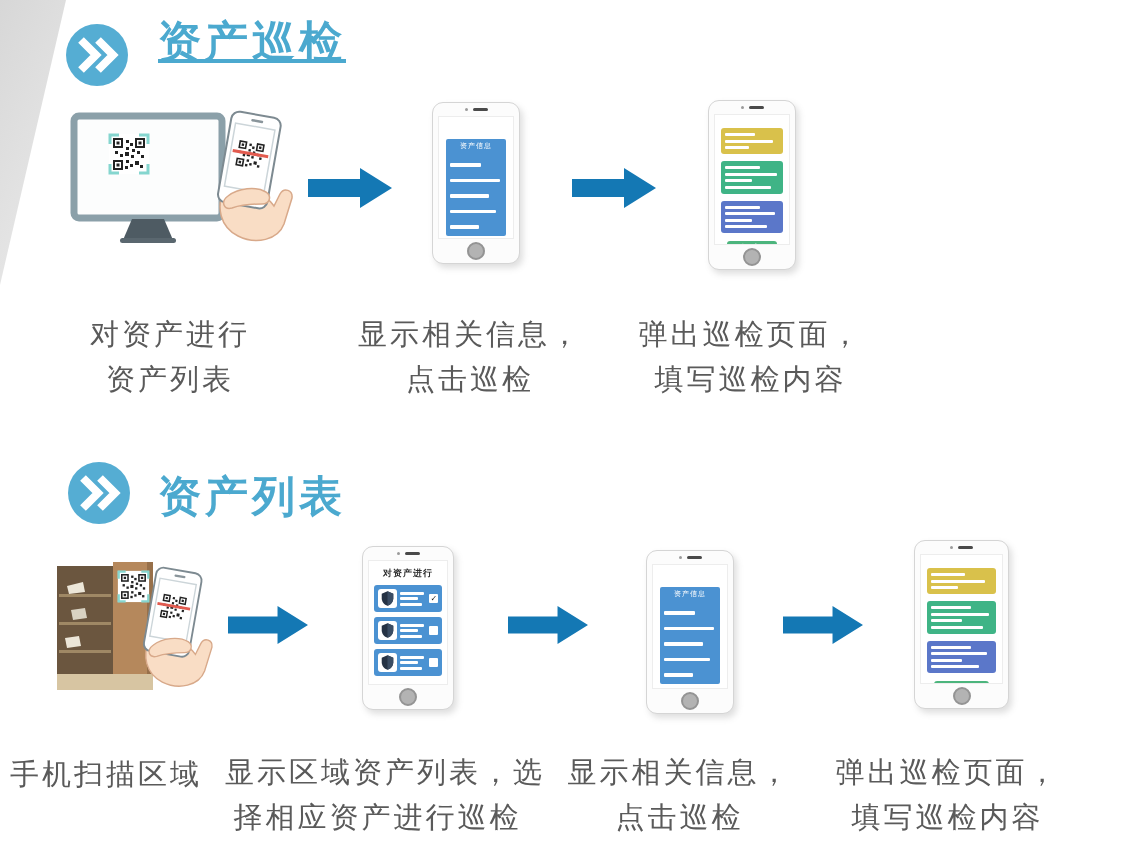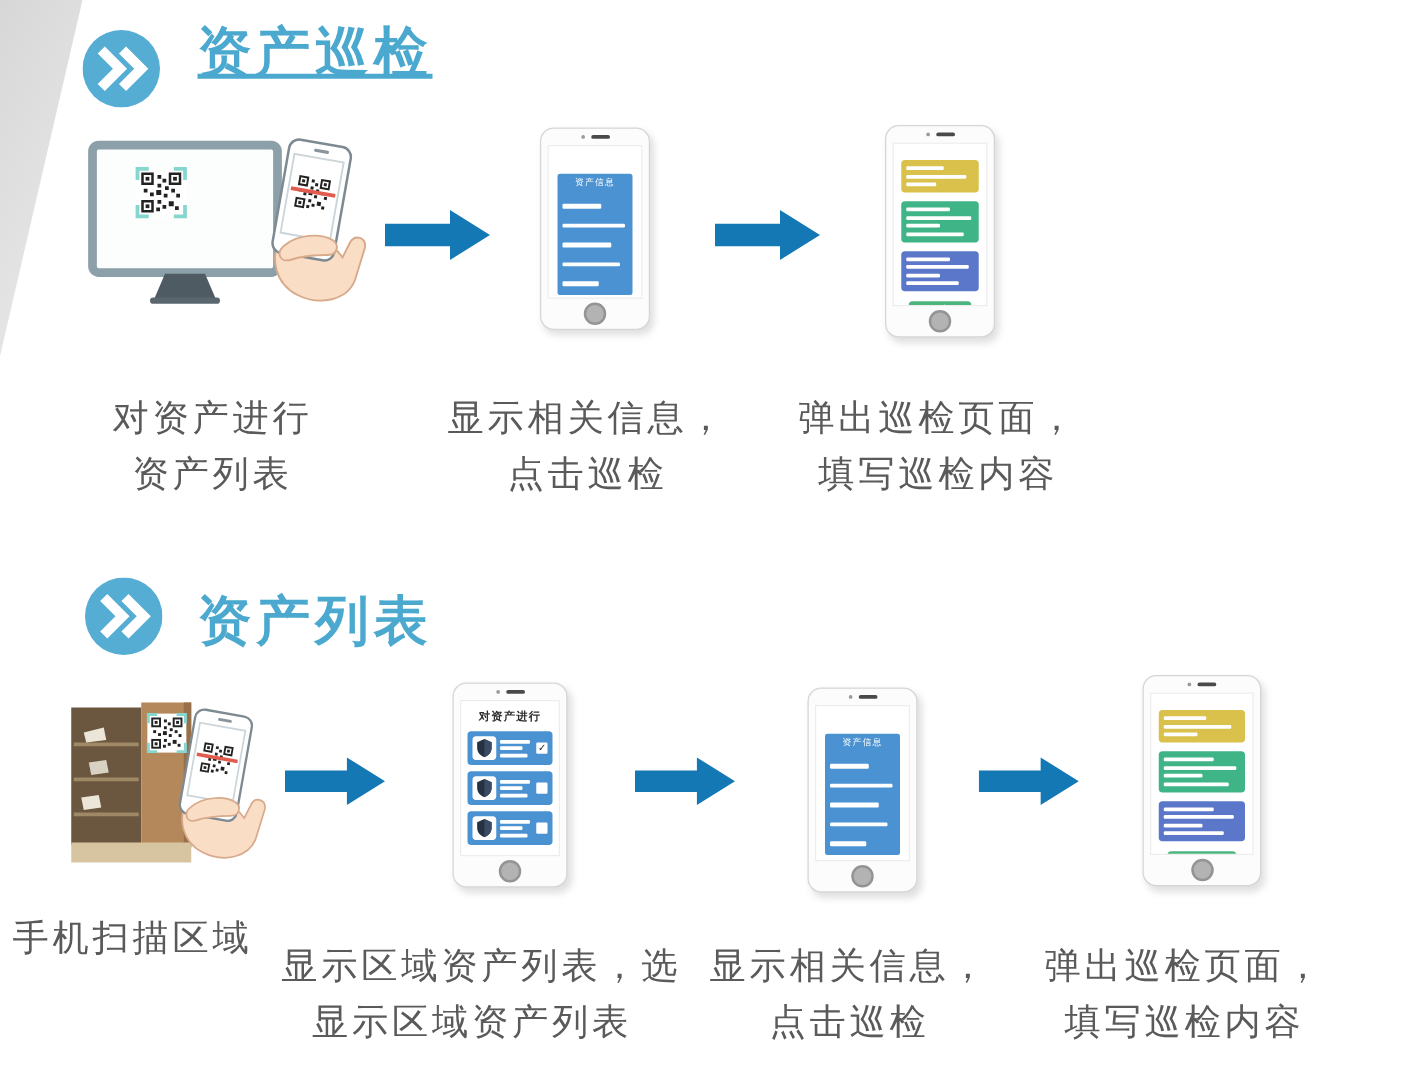--- a/index.html
+++ b/index.html
@@ -342,26 +342,26 @@
         <i class="bar" style="width:50%"></i>
         <i class="bar" style="width:78%"></i>
       </div>
       <div class="pill-btn tight">提交</div>
     </div>
     <div class="phone-home">
       <span class="home-circle"></span>
     </div>
   </div>
 
-  <div class="cap" style="left:0px;top:728px;width:212px;">
+  <div class="cap" style="left:0px;top:752px;width:212px;">
     <div>手机扫描区域</div>
   </div>
   <div class="cap" style="left:225px;top:750px;width:305px;">
     <div>显示区域资产列表，选</div>
-    <div>显示区域资产列表</div>
+    <div>择相应资产进行巡检</div>
   </div>
   <div class="cap" style="left:552px;top:750px;width:255px;">
     <div>显示相关信息，</div>
     <div>点击巡检</div>
   </div>
   <div class="cap" style="left:820px;top:750px;width:255px;">
     <div>弹出巡检页面，</div>
     <div>填写巡检内容</div>
   </div>
 

